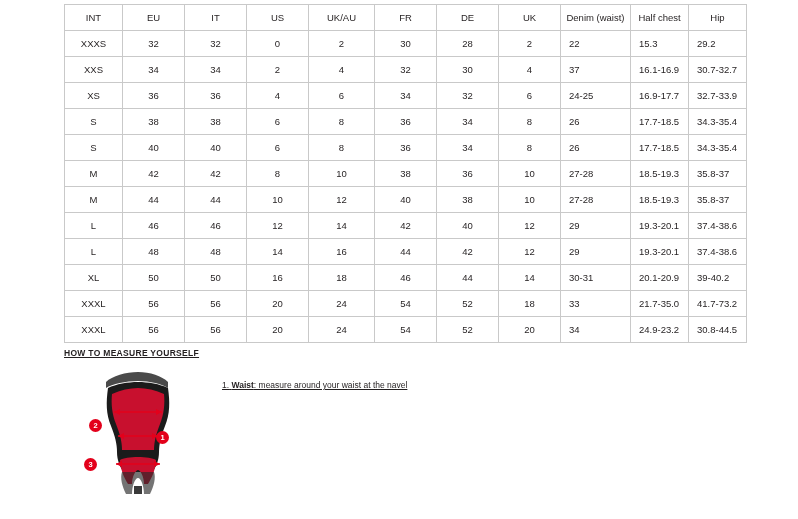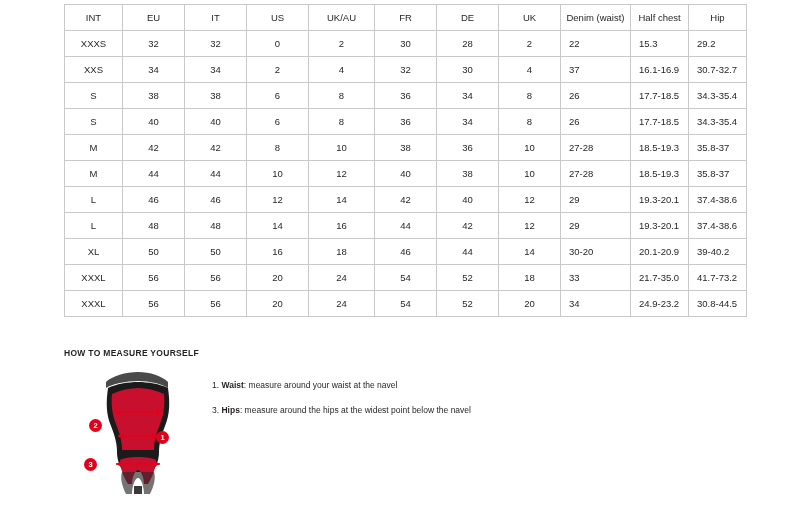--- a/index.html
+++ b/index.html
@@ -51,20 +51,21 @@
   #size-table td.left-pad {
     text-align: left;
     padding-left: 8px;
   }
 
   .measure-section {
     position: absolute;
     left: 64px;
     top: 348px;
     width: 690px;
+    text-decoration: underline;
   }
   .measure-title {
     font-size: 8.5px;
     font-weight: bold;
     letter-spacing: 0.3px;
     color: #231f20;
     margin-bottom: 10px;
   }
   .measure-body {
     display: flex;
@@ -79,20 +80,21 @@
   .measure-list {
     margin-left: 8px;
     padding-top: 12px;
   }
   .measure-item {
     font-size: 8.5px;
     line-height: 1.25;
     color: #231f20;
     margin-bottom: 14px;
     white-space: nowrap;
+    margin-left: 10px;
   }
   .measure-item b {
     font-weight: bold;
   }
   .num-badge {
     position: absolute;
     width: 13px;
     height: 13px;
     border-radius: 50%;
     background: #e3001b;
@@ -156,20 +158,33 @@
         <td>2</td>
         <td>4</td>
         <td>32</td>
         <td>30</td>
         <td>4</td>
         <td class="left-pad">37</td>
         <td class="left-pad">16.1-16.9</td>
         <td class="left-pad">30.7-32.7</td>
       </tr>
       <tr>
+        <td>XS</td>
+        <td>36</td>
+        <td>36</td>
+        <td>4</td>
+        <td>6</td>
+        <td>34</td>
+        <td>32</td>
+        <td>6</td>
+        <td class="left-pad">24-25</td>
+        <td class="left-pad">16.9-17.7</td>
+        <td class="left-pad">32.7-33.9</td>
+      </tr>
+      <tr>
         <td>S</td>
         <td>38</td>
         <td>38</td>
         <td>6</td>
         <td>8</td>
         <td>36</td>
         <td>34</td>
         <td>8</td>
         <td class="left-pad">26</td>
         <td class="left-pad">17.7-18.5</td>
@@ -242,21 +257,21 @@
       </tr>
       <tr>
         <td>XL</td>
         <td>50</td>
         <td>50</td>
         <td>16</td>
         <td>18</td>
         <td>46</td>
         <td>44</td>
         <td>14</td>
-        <td class="left-pad">30-20</td>
+        <td class="left-pad">30-31</td>
         <td class="left-pad">20.1-20.9</td>
         <td class="left-pad">39-40.2</td>
       </tr>
       <tr>
         <td>XXXL</td>
         <td>56</td>
         <td>56</td>
         <td>20</td>
         <td>24</td>
         <td>54</td>
@@ -328,16 +343,15 @@
           <polygon points="52,96 58,93 58,99"></polygon>
           <polygon points="96,96 90,93 90,99"></polygon>
         </g>
       </svg>
       <span class="num-badge" style="left:92px; top:63px;">1</span>
       <span class="num-badge" style="left:25px; top:51px;">2</span>
       <span class="num-badge" style="left:20px; top:90px;">3</span>
     </div>
     <div class="measure-list" id="measure-list">
         <div class="measure-item"><span>1.</span> <b>Waist</b><span>: measure around your waist at the navel</span></div>
-        <div class="measure-item"><span>3.</span> <b>Hips</b><span>: measure around the hips at the widest point below the navel</span></div>
       </div>
   </div>
 </div>
 
 </body></html>

